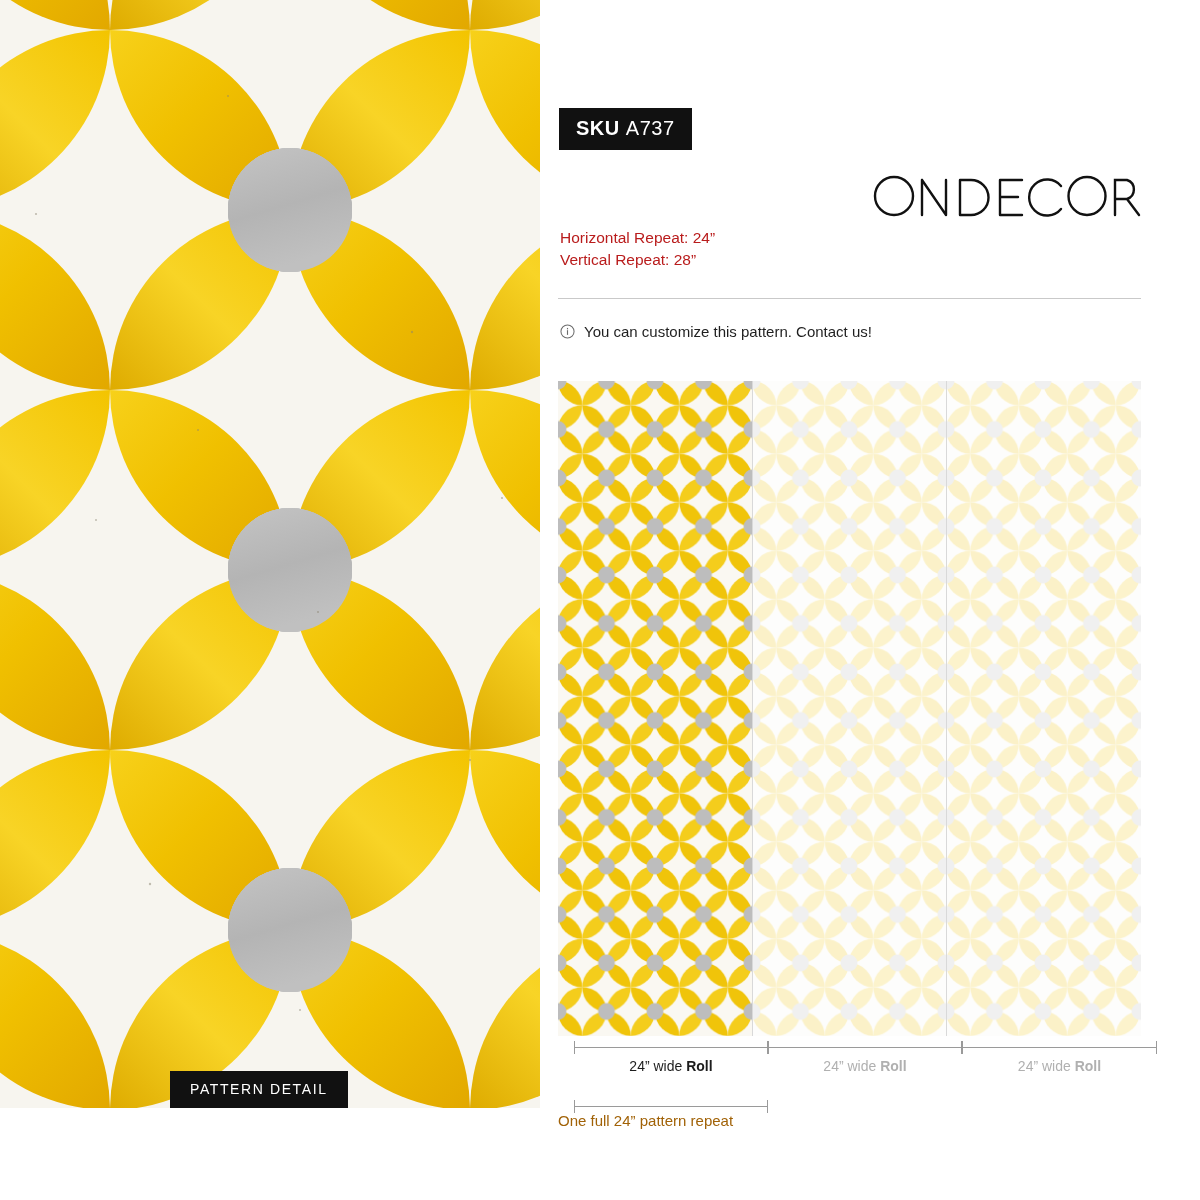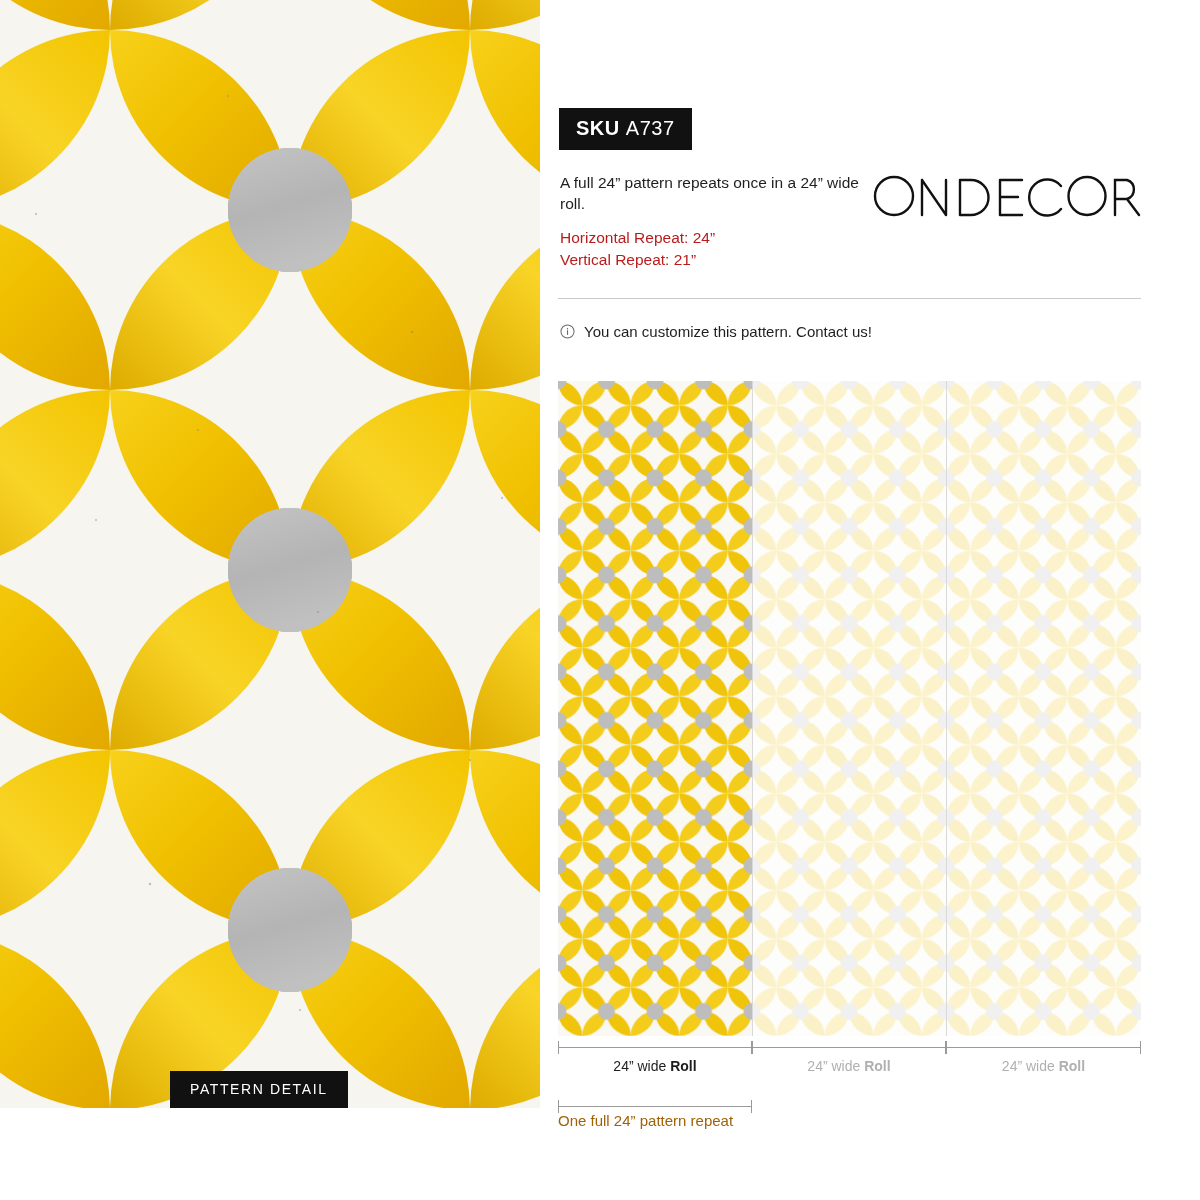--- a/index.html
+++ b/index.html
@@ -144,20 +144,21 @@
     height: 655px;
     background: #d9d9d9;
   }
   #sep-1 { left: 194px; }
   #sep-2 { left: 388px; }
 
   
   .measure {
     position: absolute;
     height: 14px;
+    margin-left: 16px;
   }
   .measure .bar {
     position: absolute;
     top: 6px; left: 0; right: 0;
     height: 1px;
     background: #9a9a9a;
   }
   .measure .cap {
     position: absolute;
     top: 0;
@@ -266,25 +267,24 @@
 
   <div id="pattern-detail-badge">PATTERN DETAIL</div>
 </div>
 
 <div id="right-panel">
 
   <div id="sku-badge">
     <span class="sku-label">SKU</span><span>&nbsp;</span><span class="sku-value">A737</span>
   </div>
 
-  <div id="desc-block">A full 24” pattern repeats once in a 24” wide roll.</div>
 
   <div id="repeat-block">
     <div>Horizontal Repeat: 24”</div>
-    <div>Vertical Repeat: 21”</div>
+    <div>Vertical Repeat: 28”</div>
   </div>
 
   <svg id="brand-logo" viewBox="0 0 270 56">
     <g fill="none" stroke="#111111" stroke-width="2.4" stroke-linecap="round">
 
       <ellipse cx="22" cy="28" rx="19" ry="19"></ellipse>
 
       <path d="M50,47 L50,12 M50,12 L74,47 M74,47 L74,12"></path>
 
       <path d="M88,12 L88,47 M88,12 L99,12 A17.5,17.5 0 0 1 99,47 L88,47"></path>

